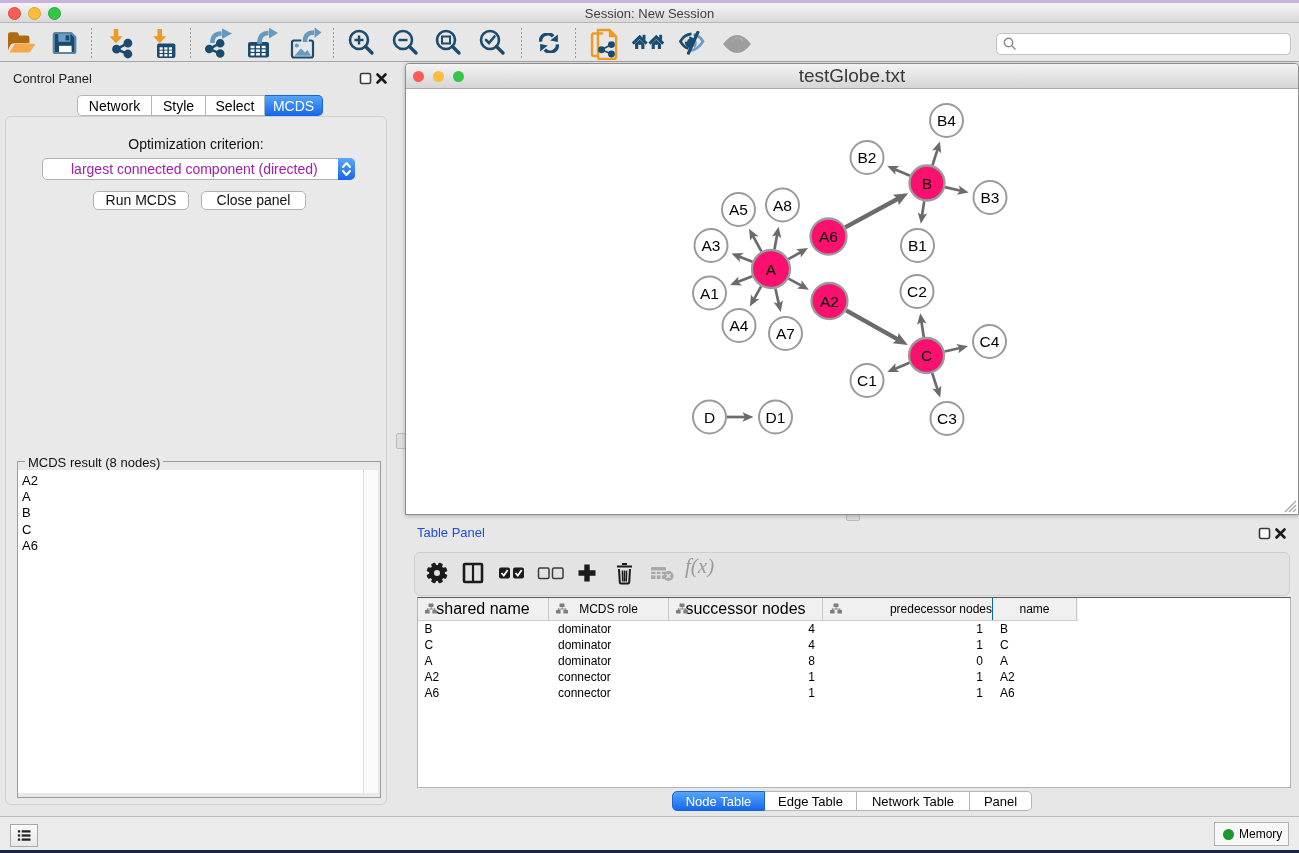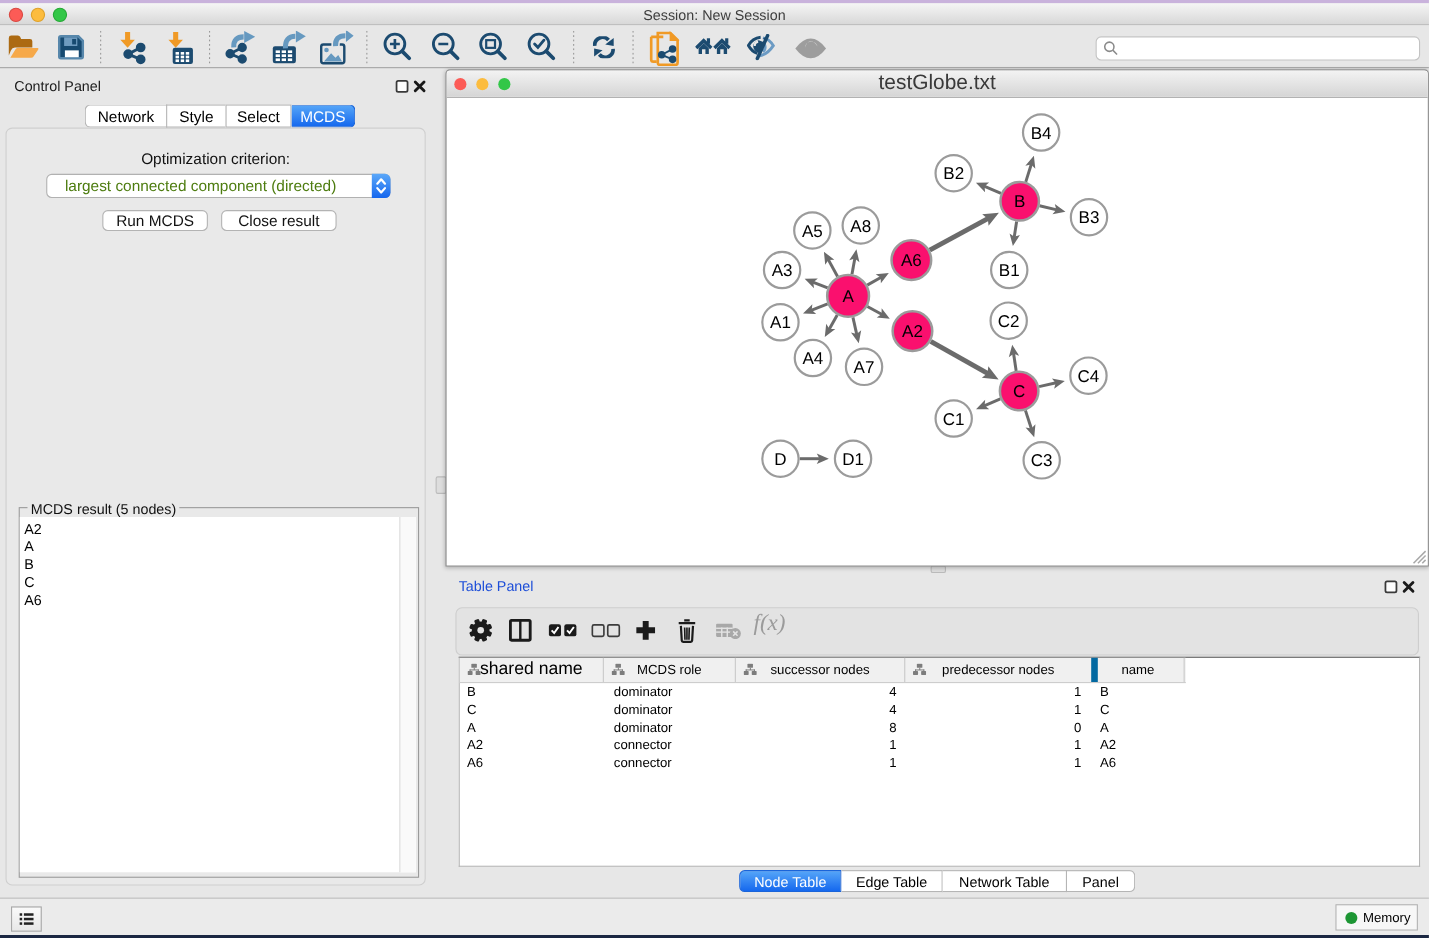--- a/index.html
+++ b/index.html
@@ -174,34 +174,34 @@
 <div class="abs" id="cptabs" style="left:77px;top:95px;height:21px;display:flex;font-size:14px;line-height:21px;text-align:center">
   <div style="width:73px;background:#fff;border:1px solid #b5b5b5;border-right:none;border-radius:5px 0 0 5px">Network</div>
   <div style="width:53px;background:#fff;border:1px solid #b5b5b5;border-right:none">Style</div>
   <div style="width:58px;background:#fff;border:1px solid #b5b5b5">Select</div>
   <div style="width:57px;background:linear-gradient(#55a5f8,#1568ee);color:#fff;border:1px solid #1a64d9;border-left:none;border-radius:0 5px 5px 0">MCDS</div>
 </div>
 
 <div class="abs" style="left:5px;top:136px;width:382px;text-align:center;font-size:14px;color:#111">Optimization criterion:</div>
 
 <div class="abs" style="left:42px;top:158px;width:311px;height:20px;background:#fff;border:1px solid #b1b1b1;border-radius:5px">
-  <div class="abs" style="left:16px;top:2px;font-size:14px;color:#4d7c0f">largest connected component (directed)</div>
+  <div class="abs" style="left:28px;top:2px;font-size:14px;color:#a21caf">largest connected component (directed)</div>
   <div class="abs" style="right:-1px;top:-1px;width:17px;height:22px;border-radius:0 5px 5px 0;background:linear-gradient(#5ba8f9,#1566ee)">
     <svg width="17" height="22" viewBox="0 0 17 22">
         <path d="M5 9 L8.5 5 L12 9" fill="none" stroke="#fff" stroke-width="2" stroke-linecap="round" stroke-linejoin="round"></path>
         <path d="M5 13 L8.5 17 L12 13" fill="none" stroke="#fff" stroke-width="2" stroke-linecap="round" stroke-linejoin="round"></path>
       </svg>
   </div>
 </div>
 
 <div class="abs" style="left:93px;top:191px;width:94px;height:17px;background:#fff;border:1px solid #b3b3b3;border-radius:5px;font-size:14px;text-align:center;line-height:17px;color:#111">Run MCDS</div>
-<div class="abs" style="left:201px;top:191px;width:103px;height:17px;background:#fff;border:1px solid #b3b3b3;border-radius:5px;font-size:14px;text-align:center;line-height:17px;color:#111">Close result</div>
+<div class="abs" style="left:201px;top:191px;width:103px;height:17px;background:#fff;border:1px solid #b3b3b3;border-radius:5px;font-size:14px;text-align:center;line-height:17px;color:#111">Close panel</div>
 
 <div class="abs" style="left:17px;top:461px;width:362px;height:335px;border:1px solid #9b9b9b"></div>
-<div class="abs" style="left:25px;top:455px;background:#e9e9e9;padding:0 3px;font-size:13px;color:#111">MCDS result (5 nodes)</div>
+<div class="abs" style="left:25px;top:455px;background:#e9e9e9;padding:0 3px;font-size:13px;color:#111">MCDS result (8 nodes)</div>
 <div class="abs" style="left:18px;top:470px;width:360px;height:323px;background:#fff"></div>
 <div class="abs" style="left:363px;top:470px;width:14px;height:323px;background:#fafafa;border-left:1px solid #dcdcdc"></div>
 <div class="abs" style="left:22px;top:473px;font-size:13px;color:#000;line-height:16.2px">A2<br>A<br>B<br>C<br>A6</div>
 
 <div class="abs" style="left:396px;top:433px;width:8px;height:14px;background:#ddd;border:1px solid #bbb;border-radius:2px"></div>
 <div class="abs" style="left:846px;top:514px;width:12px;height:5px;background:#ddd;border:1px solid #bbb;border-radius:2px"></div>
 
 <div class="abs" style="left:405px;top:63px;width:892px;height:450px;border:1px solid #8e8e8e;border-radius:4px 4px 0 0;background:#fff;box-shadow:0 1px 4px rgba(0,0,0,0.25)">
   <div style="height:24px;background:linear-gradient(#f3f3f3,#d5d5d5);border-bottom:1px solid #aaa;border-radius:4px 4px 0 0;position:relative">
     <div class="tl" style="left:7px;top:7px;width:11px;height:11px;background:#fc5b56"></div>
@@ -376,34 +376,34 @@
               <rect x="3.5" y="0.5" width="5" height="3.6" rx="0.6"></rect>
               <rect x="0" y="7" width="4.6" height="3.6" rx="0.6"></rect>
               <rect x="7.4" y="7" width="4.6" height="3.6" rx="0.6"></rect>
               <path d="M5.7 4 h0.9 v2 h-0.9 z"></path>
               <rect x="1.9" y="5.6" width="8.4" height="0.9"></rect>
               <rect x="1.9" y="5.6" width="0.9" height="1.6"></rect>
               <rect x="9.4" y="5.6" width="0.9" height="1.6"></rect>
             </g>
           </svg>
         </span>MCDS role</div>
-      <div style="position:absolute;left:251px;top:0;width:153px;height:22px;border-right:1px solid #c9c9c9;text-align:center;font-size:12px;line-height:22px;color:#000"><span style="position:absolute;left:7px;top:5px">
+      <div style="position:absolute;left:251px;top:0;width:153px;height:22px;border-right:1px solid #c9c9c9;text-align:center;font-size:16px;line-height:22px;color:#000"><span style="position:absolute;left:7px;top:5px">
           <svg width="12" height="11" viewBox="0 0 12 11" style="vertical-align:-1px">
             <g fill="#7d7d7d">
               <rect x="3.5" y="0.5" width="5" height="3.6" rx="0.6"></rect>
               <rect x="0" y="7" width="4.6" height="3.6" rx="0.6"></rect>
               <rect x="7.4" y="7" width="4.6" height="3.6" rx="0.6"></rect>
               <path d="M5.7 4 h0.9 v2 h-0.9 z"></path>
               <rect x="1.9" y="5.6" width="8.4" height="0.9"></rect>
               <rect x="1.9" y="5.6" width="0.9" height="1.6"></rect>
               <rect x="9.4" y="5.6" width="0.9" height="1.6"></rect>
             </g>
           </svg>
         </span>successor nodes</div>
-      <div style="position:absolute;left:405px;top:0;width:169px;height:22px;border-right:6px solid #0369a1;text-align:center;font-size:12px;line-height:22px;color:#000"><span style="position:absolute;left:7px;top:5px">
+      <div style="position:absolute;left:405px;top:0;width:169px;height:22px;border-right:1px solid #0369a1;text-align:right;font-size:12px;line-height:22px;color:#000"><span style="position:absolute;left:7px;top:5px">
           <svg width="12" height="11" viewBox="0 0 12 11" style="vertical-align:-1px">
             <g fill="#7d7d7d">
               <rect x="3.5" y="0.5" width="5" height="3.6" rx="0.6"></rect>
               <rect x="0" y="7" width="4.6" height="3.6" rx="0.6"></rect>
               <rect x="7.4" y="7" width="4.6" height="3.6" rx="0.6"></rect>
               <path d="M5.7 4 h0.9 v2 h-0.9 z"></path>
               <rect x="1.9" y="5.6" width="8.4" height="0.9"></rect>
               <rect x="1.9" y="5.6" width="0.9" height="1.6"></rect>
               <rect x="9.4" y="5.6" width="0.9" height="1.6"></rect>
             </g>

